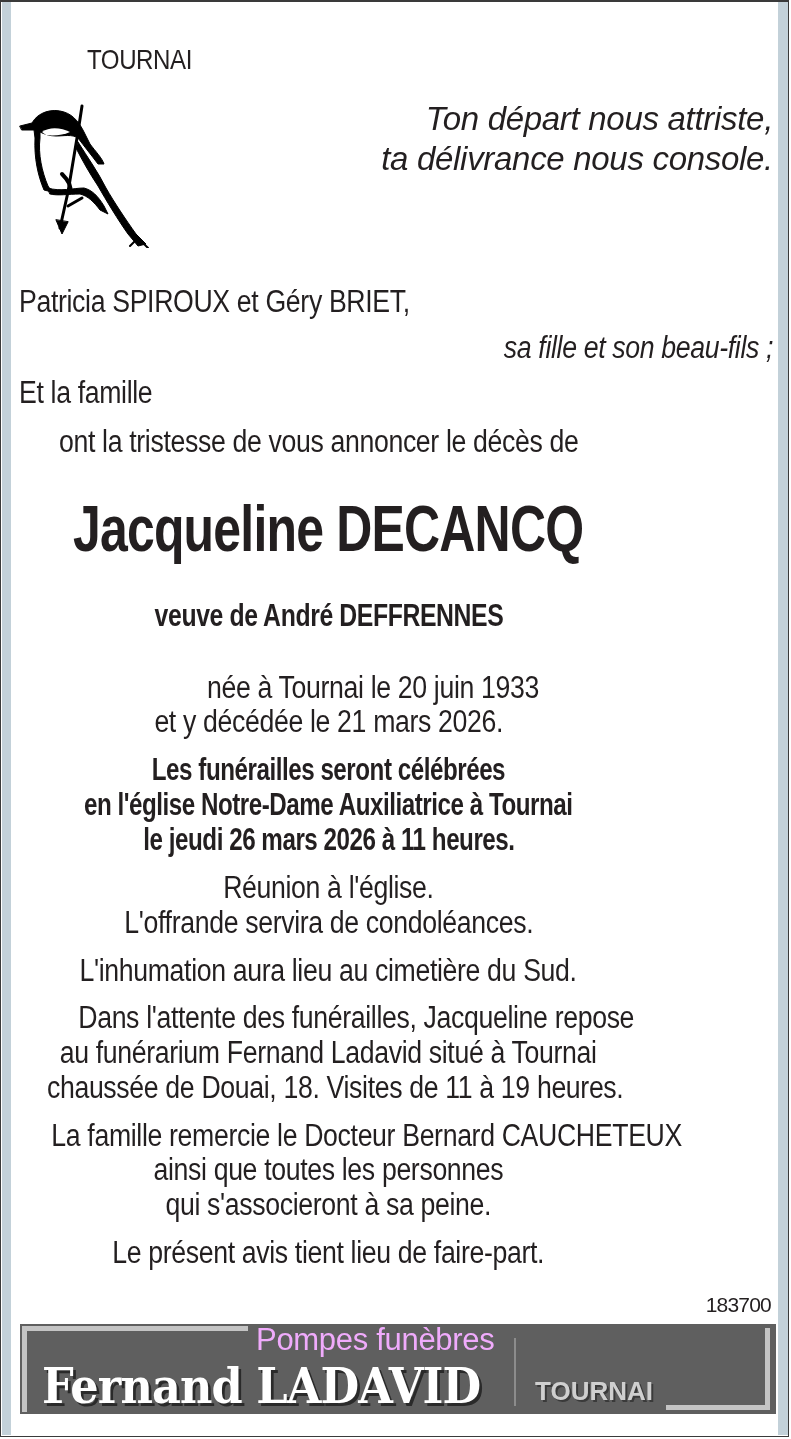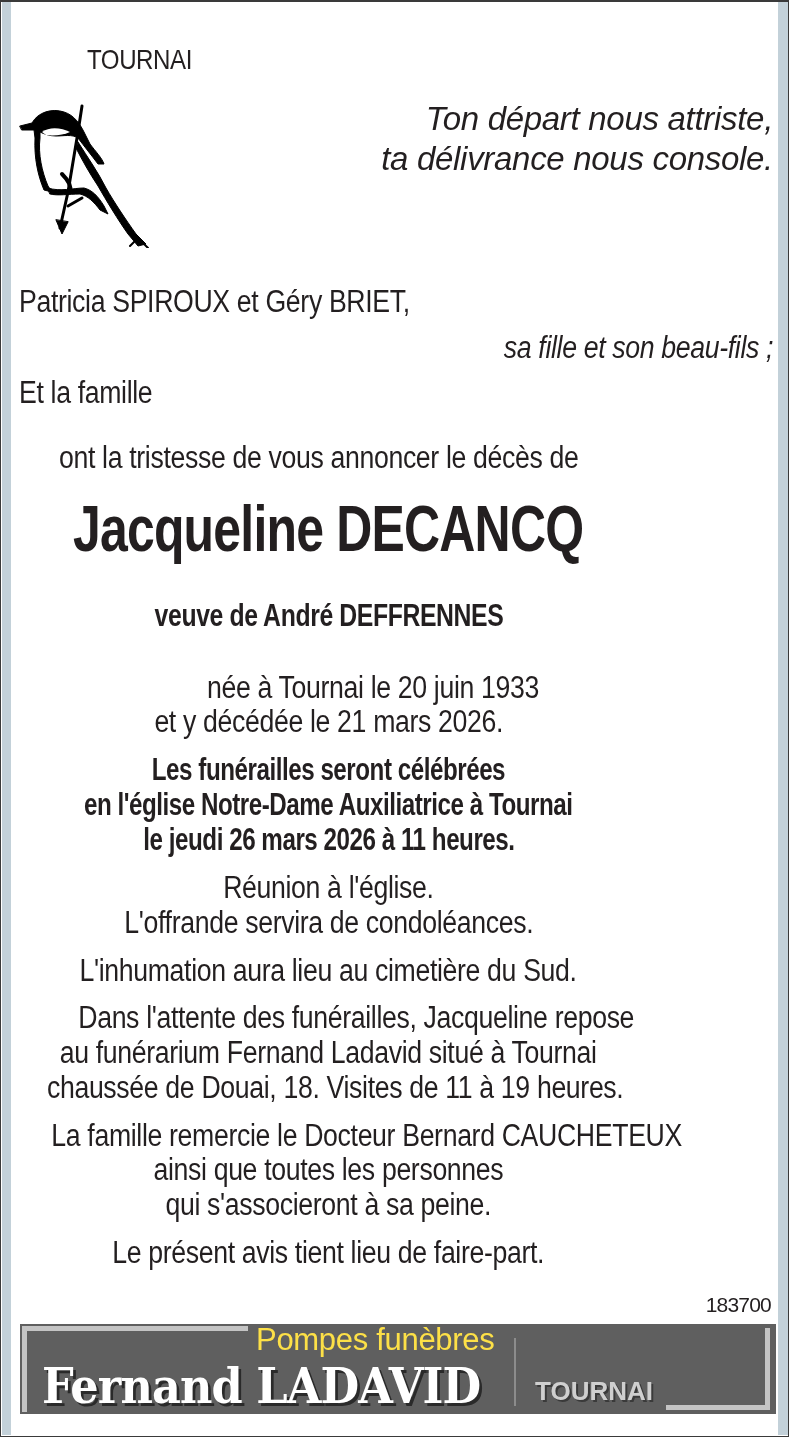--- a/index.html
+++ b/index.html
@@ -16,21 +16,21 @@
     .name { font-size: 64px; font-weight: bold; letter-spacing: -1px; }
     .widow { font-size: 31px; font-weight: bold; letter-spacing: -0.5px; }
     .bold-line { font-size: 31px; font-weight: bold; letter-spacing: -0.6px; }
     .ref { right: 20px; top: 1293px; font-size: 21px; letter-spacing: -0.8px; }
     .banner { position: absolute; left: 20px; top: 1324px; width: 756px; height: 90px; background: #5f5f5f; }
     .banner .hl-top { position: absolute; left: 2px; top: 2px; width: 226px; height: 5px; background: #c4c4c4; }
     .banner .hl-left { position: absolute; left: 2px; top: 2px; width: 5px; height: 86px; background: #c4c4c4; }
     .banner .hr-right { position: absolute; right: 6px; top: 4px; width: 5px; height: 82px; background: #c4c4c4; }
     .banner .hr-bottom { position: absolute; right: 6px; top: 81px; width: 104px; height: 5px; background: #c4c4c4; }
     .banner .divider { position: absolute; left: 494px; top: 14px; width: 2px; height: 68px; background: #8c8c8c; }
-    .pf { position: absolute; left: 236px; top: -2px; font-size: 31px; color: #fde047; letter-spacing: -0.3px; white-space: nowrap; text-align: right; }
+    .pf { position: absolute; left: 236px; top: -2px; font-size: 31px; color: #f0abfc; letter-spacing: -0.3px; white-space: nowrap; text-align: right; }
     .fl { position: absolute; left: 22px; top: 34px; font-family: "DejaVu Serif", "Liberation Serif", serif; font-weight: bold; font-size: 48px; color: #ffffff; letter-spacing: -1px; white-space: nowrap; text-shadow: 3px 3px 0 #2a2a2a; transform: scaleX(0.93); transform-origin: left top; }
     .phone { position: absolute; left: 514px; top: 6px; font-size: 37px; font-weight: bold; color: #ffffff; letter-spacing: 0.5px; white-space: nowrap; text-shadow: 2px 2px 0 #2f2f2f; }
     .bcity { position: absolute; left: 515px; top: 52px; font-size: 26px; font-weight: bold; color: #cfcfcf; white-space: nowrap; text-shadow: 2px 2px 0 #3a3a3a; }
     .bird { position: absolute; left: 18px; top: 102px; width: 140px; height: 146px; }
   </style>
 </head>
 <body>
 
 <div class="frame"></div>
 <div class="rail-left"></div>
@@ -52,21 +52,21 @@
     <path d="M118 138 L112 144 M124 140 L130 146" stroke-width="2" fill="none"></path>
   </g>
 </svg>
 
 <div class="t quote" style="top:100px;">Ton départ nous attriste,</div>
 <div class="t quote" style="top:140px;margin-left:36px;">ta délivrance nous console.</div>
 
 <div class="t body-line" style="left:19px; top:284px;"><span class="cond" style="transform-origin:left top;">Patricia SPIROUX et Géry BRIET,</span></div>
 <div class="t body-line" style="right:18px; top:330px; font-style:italic; text-align:right;"><span class="cond" style="transform-origin:right top;">sa fille et son beau-fils ;</span></div>
 <div class="t body-line" style="left:19px; top:375px;"><span class="cond" style="transform-origin:left top;">Et la famille</span></div>
-<div class="t body-line" style="left:59px; top:440px;"><span class="cond" style="transform-origin:left top;">ont la tristesse de vous annoncer le décès de</span></div>
+<div class="t body-line" style="left:59px; top:424px;"><span class="cond" style="transform-origin:left top;">ont la tristesse de vous annoncer le décès de</span></div>
 
 <div class="t center name" style="top:492px;"><span class="cond" style="transform:scaleX(0.78);">Jacqueline DECANCQ</span></div>
 <div class="t center widow" style="top:598px;"><span class="cond" style="transform:scaleX(0.8);">veuve de André DEFFRENNES</span></div>
 
 <div class="t center body-line" style="top:670px;padding-left:44px;"><span class="cond">née à Tournai le 20 juin 1933</span></div>
 <div class="t center body-line" style="top:704px;"><span class="cond">et y décédée le 21 mars 2026.</span></div>
 
 <div class="t center bold-line" style="top:752px;"><span class="cond" style="transform:scaleX(0.78);">Les funérailles seront célébrées</span></div>
 <div class="t center bold-line" style="top:787px;"><span class="cond" style="transform:scaleX(0.78);">en l'église Notre-Dame Auxiliatrice à Tournai</span></div>
 <div class="t center bold-line" style="top:822px;"><span class="cond" style="transform:scaleX(0.78);">le jeudi 26 mars 2026 à 11 heures.</span></div>

